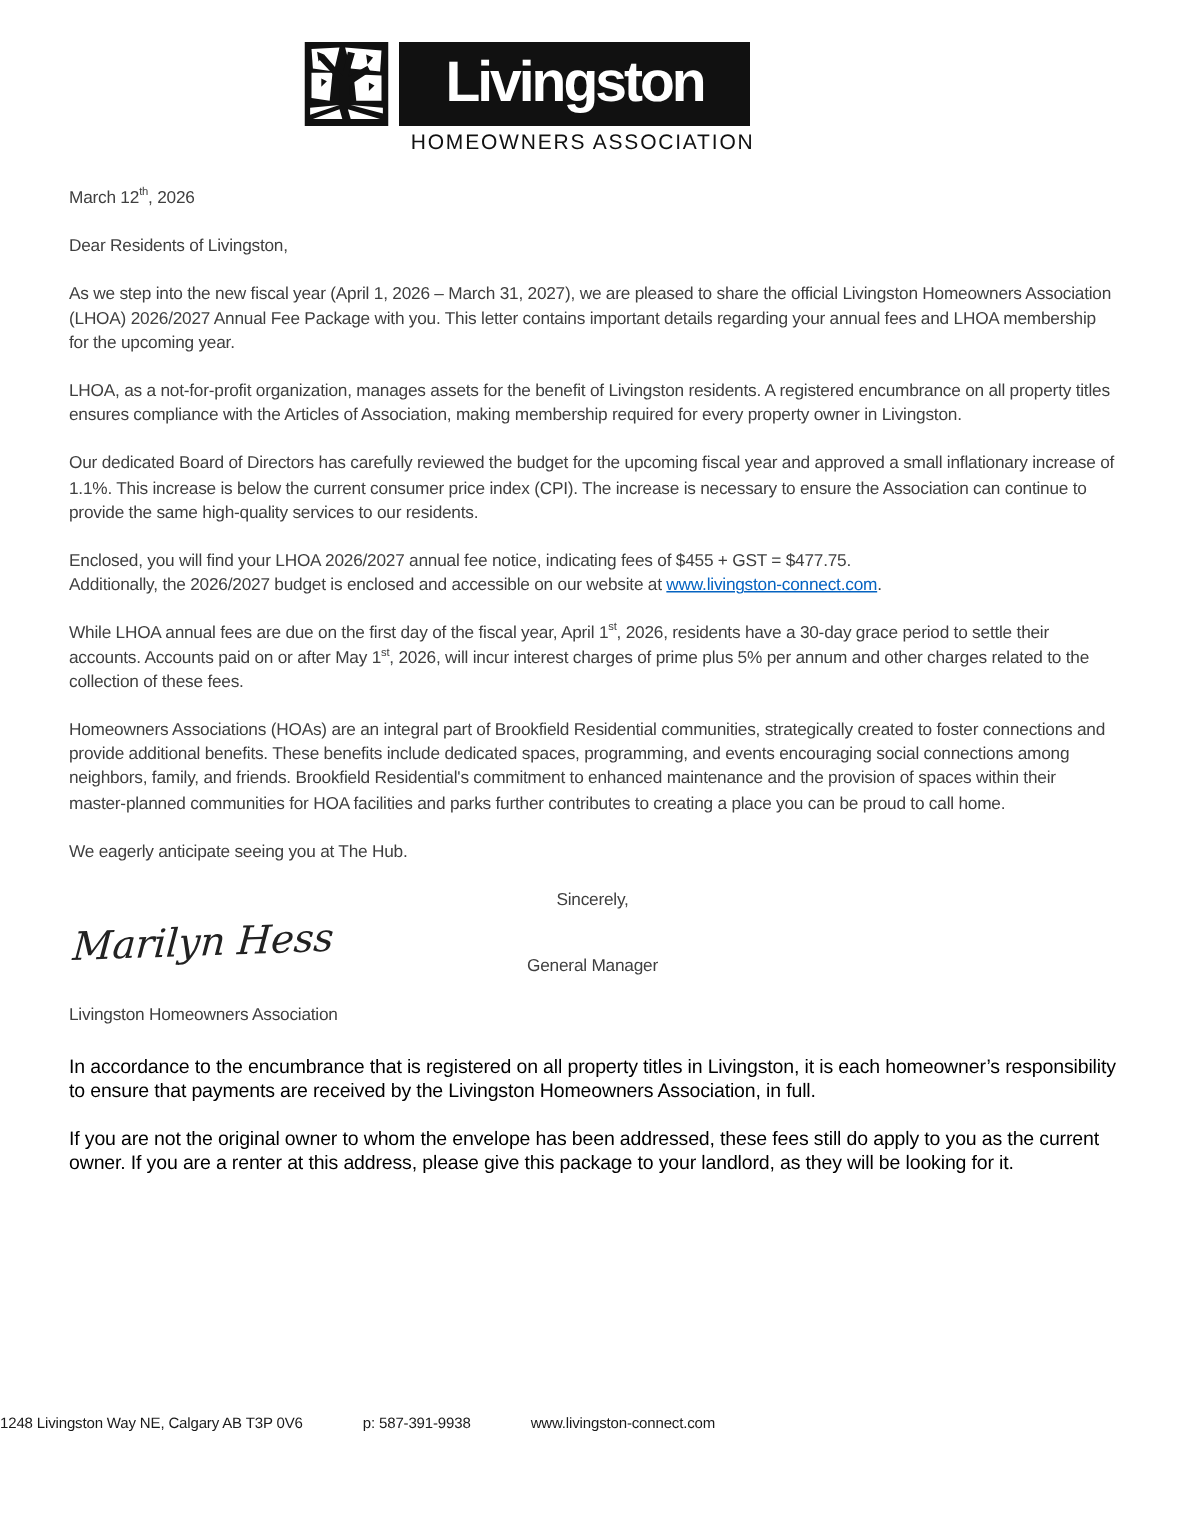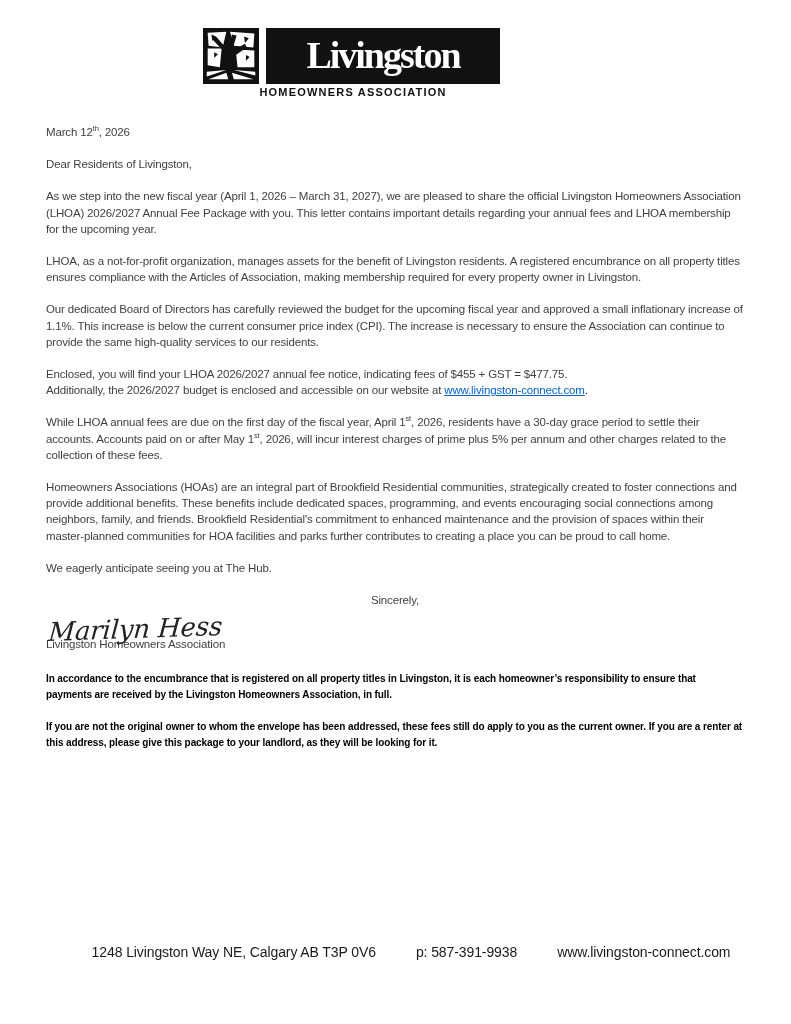--- a/index.html
+++ b/index.html
@@ -15,34 +15,34 @@
   
   .logo-block { position: absolute; top: 28px; left: 203px; width: 300px; }
   .logo-row { display: flex; align-items: flex-start; }
   .tree-box { width: 56px; height: 56px; flex: 0 0 56px; }
   .wordmark {
     margin-left: 7px;
     width: 234px; height: 56px;
     background: #111111;
     color: #ffffff;
     display: flex; align-items: center; justify-content: center;
-    font-family: Liberation Serif, serif;
+    font-family: Liberation Sans, sans-serif;
     font-weight: 700;
     font-size: 38px;
     letter-spacing: -2px;
     line-height: 1;
     padding-bottom: 3px;
     box-sizing: border-box;
   }
   .tagline {
     margin-top: 2px;
-    text-align: center;
+    text-align: right;
     font-family: "Liberation Sans", sans-serif;
-    font-weight: 700;
-    font-size: 11px;
+    font-weight: 400;
+    font-size: 14px;
     letter-spacing: 1.2px;
     color: #111111;
     font-stretch: condensed;
   }
 
   
   .letter {
     position: absolute;
     top: 124px; left: 46px;
     width: 702px;
@@ -61,36 +61,35 @@
     color: #222222;
     transform: rotate(-2deg) skewX(-6deg);
     transform-origin: left bottom;
     margin: 2px 0 -4px 2px;
     white-space: nowrap;
     width: 200px;
   }
   .closing-line { margin: 0; text-align: center; }
 
   .bold-notice {
-    font-weight: 700;
+    font-weight: 400;
     color: #000000;
-    font-size: 10px;
+    font-size: 13px;
     letter-spacing: -0.1px;
   }
 
   
   .footer {
     position: absolute;
     top: 944px; left: 0; right: 0;
-    display: flex; justify-content: center;
+    display: flex; 
     gap: 40px;
-    font-size: 14px;
+    font-size: 10px;
     color: #1a1a1a;
     letter-spacing: -0.1px;
-    padding-left: 31px;
   }
 </style>
 </head>
 <body>
 
 <div class="page">
 
   <div class="logo-block">
     <div class="logo-row">
       <div class="tree-box">
@@ -137,20 +136,21 @@
       <span>Additionally, the 2026/2027 budget is enclosed and accessible on our website at </span><a class="body-link">www.livingston-connect.com</a><span>.</span></p>
 
     <p><span>While LHOA annual fees are due on the first day of the fiscal year, April 1</span><sup>st</sup><span>, 2026, residents have a 30-day grace period to settle their accounts. Accounts paid on or after May 1</span><sup>st</sup><span>, 2026, will incur interest charges of prime plus 5% per annum and other charges related to the collection of these fees.</span></p>
 
     <p>Homeowners Associations (HOAs) are an integral part of Brookfield Residential communities, strategically created to foster connections and provide additional benefits. These benefits include dedicated spaces, programming, and events encouraging social connections among neighbors, family, and friends. Brookfield Residential's commitment to enhanced maintenance and the provision of spaces within their master-planned communities for HOA facilities and parks further contributes to creating a place you can be proud to call home.</p>
 
     <p>We eagerly anticipate seeing you at The Hub.</p>
 
     <p class="closing-line">Sincerely,</p>
     <div class="signature">Marilyn Hess</div>
+    <p class="closing-line">General Manager</p>
     <p style="margin-bottom:18px;">Livingston Homeowners Association</p>
 
     <p class="bold-notice">In accordance to the encumbrance that is registered on all property titles in Livingston, it is each homeowner’s responsibility to ensure that payments are received by the Livingston Homeowners Association, in full.</p>
 
     <p class="bold-notice">If you are not the original owner to whom the envelope has been addressed, these fees still do apply to you as the current owner.  If you are a renter at this address, please give this package to your landlord, as they will be looking for it.</p>
 
   </div>
 
   <div class="footer">
     <span>1248 Livingston Way NE, Calgary AB T3P 0V6</span>

